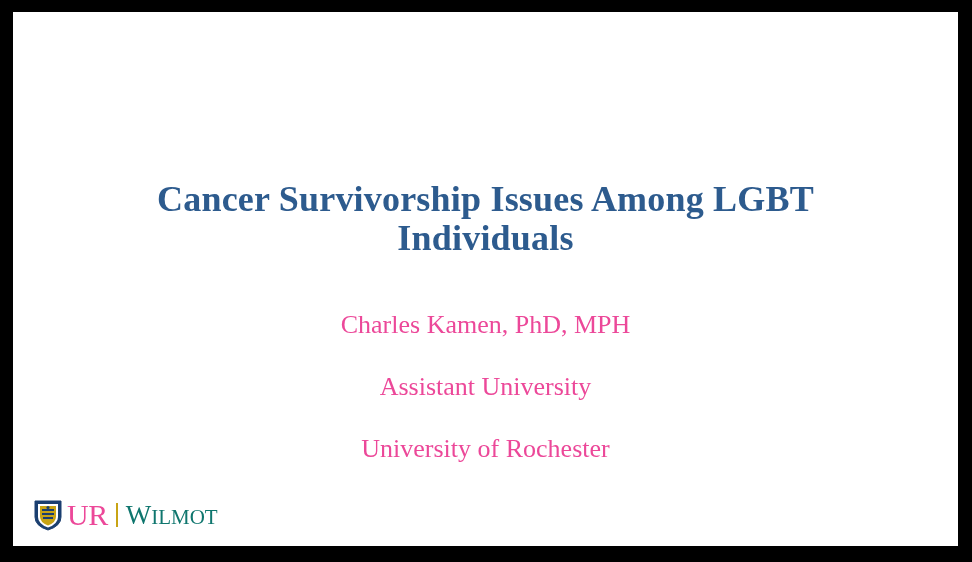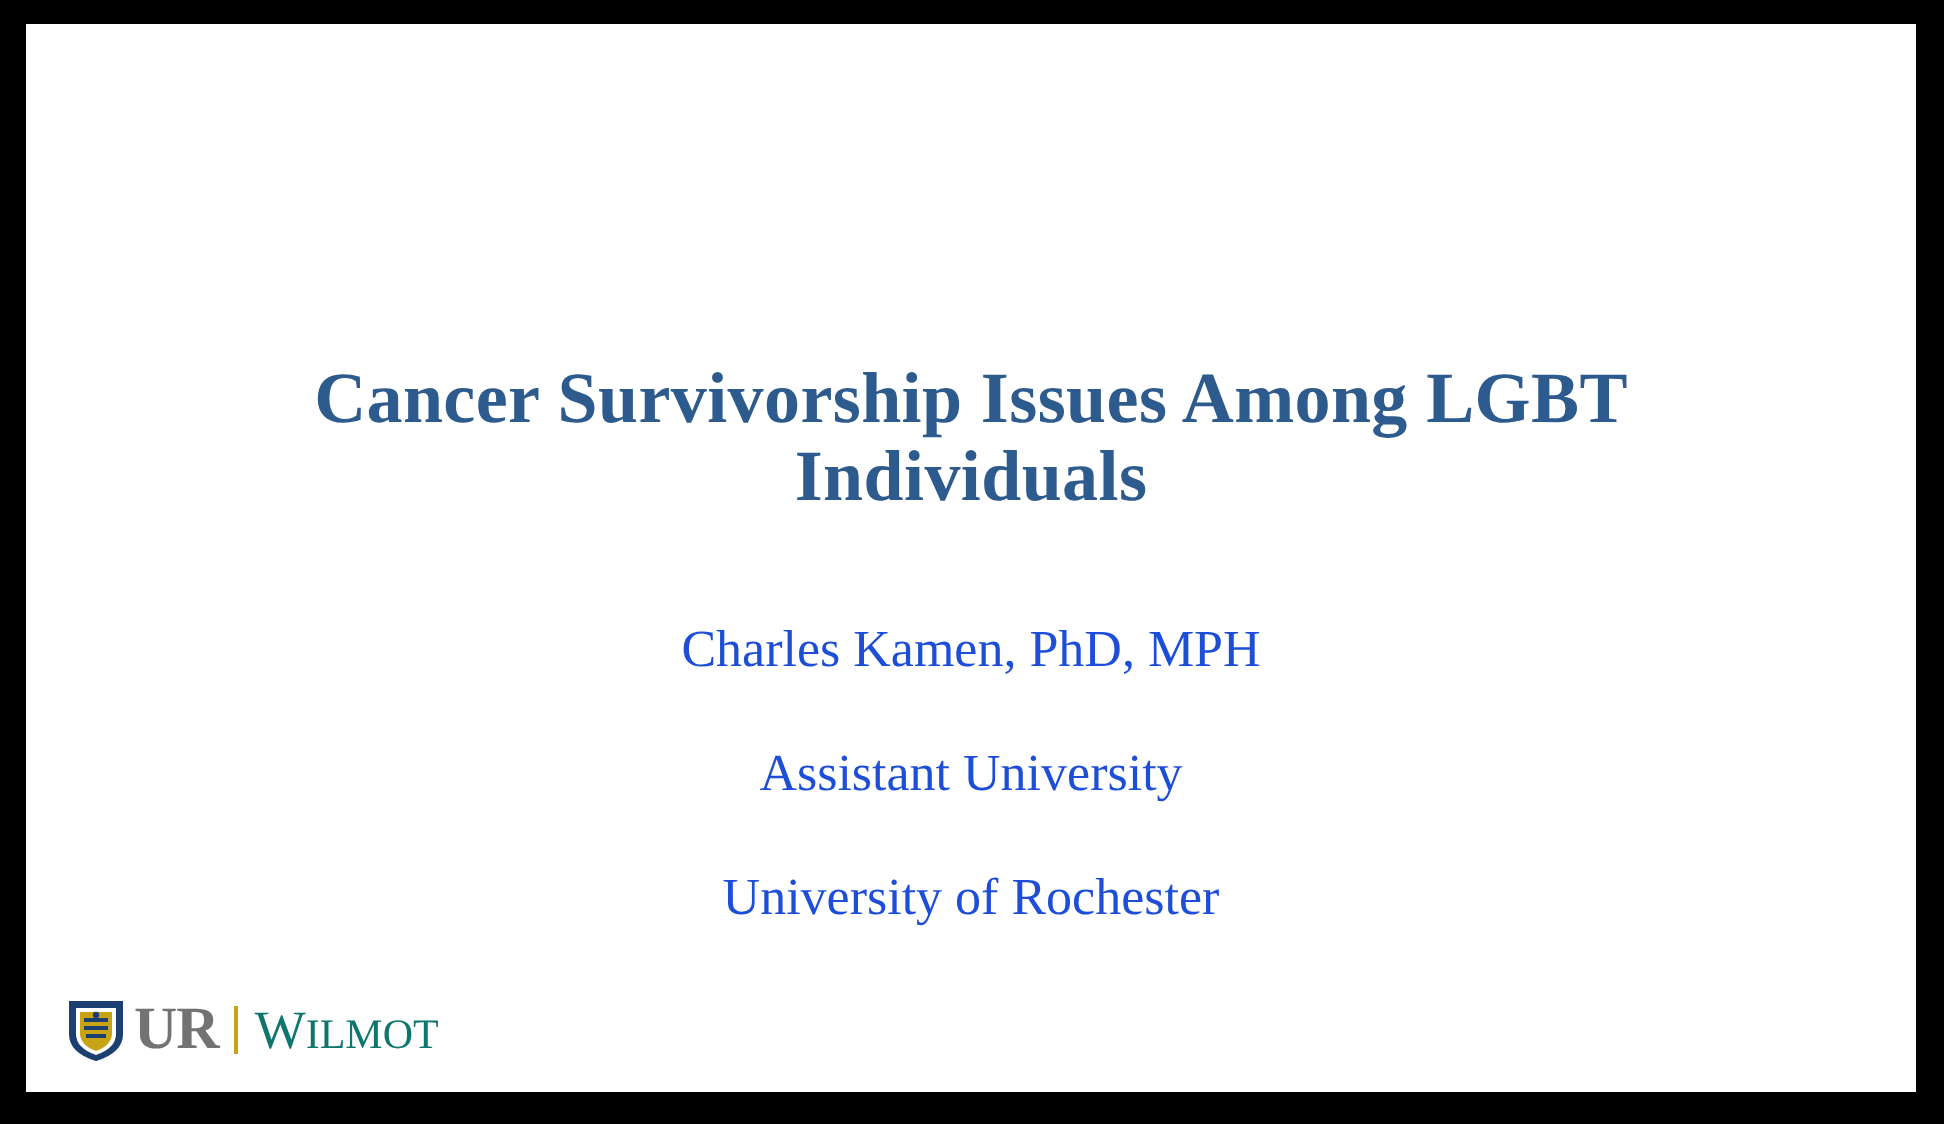--- a/index.html
+++ b/index.html
@@ -51,21 +51,21 @@
   #byline-block {
     position: absolute;
     top: 300px;
     left: 60px;
     right: 60px;
     text-align: center;
   }
   .byline-line {
     font-family: "Liberation Serif", serif;
     font-size: 26px;
-    color: #1d4ed8;
+    color: #ec4899;
     line-height: 1.0;
     margin: 0 0 36px 0;
   }
   .byline-line:last-child {
     margin-bottom: 16px;
   }
   #logo {
     position: absolute;
     left: 20px;
     bottom: 14px;
@@ -75,22 +75,22 @@
   }
   #logo-crest {
     width: 30px;
     height: 32px;
     margin-right: 4px;
     flex: 0 0 auto;
   }
   #logo-ur {
     font-family: "Liberation Serif", serif;
     font-size: 30px;
-    font-weight: bold;
-    color: #737373;
+    font-weight: normal;
+    color: #ec4899;
     letter-spacing: -0.5px;
     line-height: 1;
   }
   #logo-divider {
     width: 2px;
     height: 24px;
     background: #c8a415;
     margin: 0 8px;
     flex: 0 0 auto;
   }

